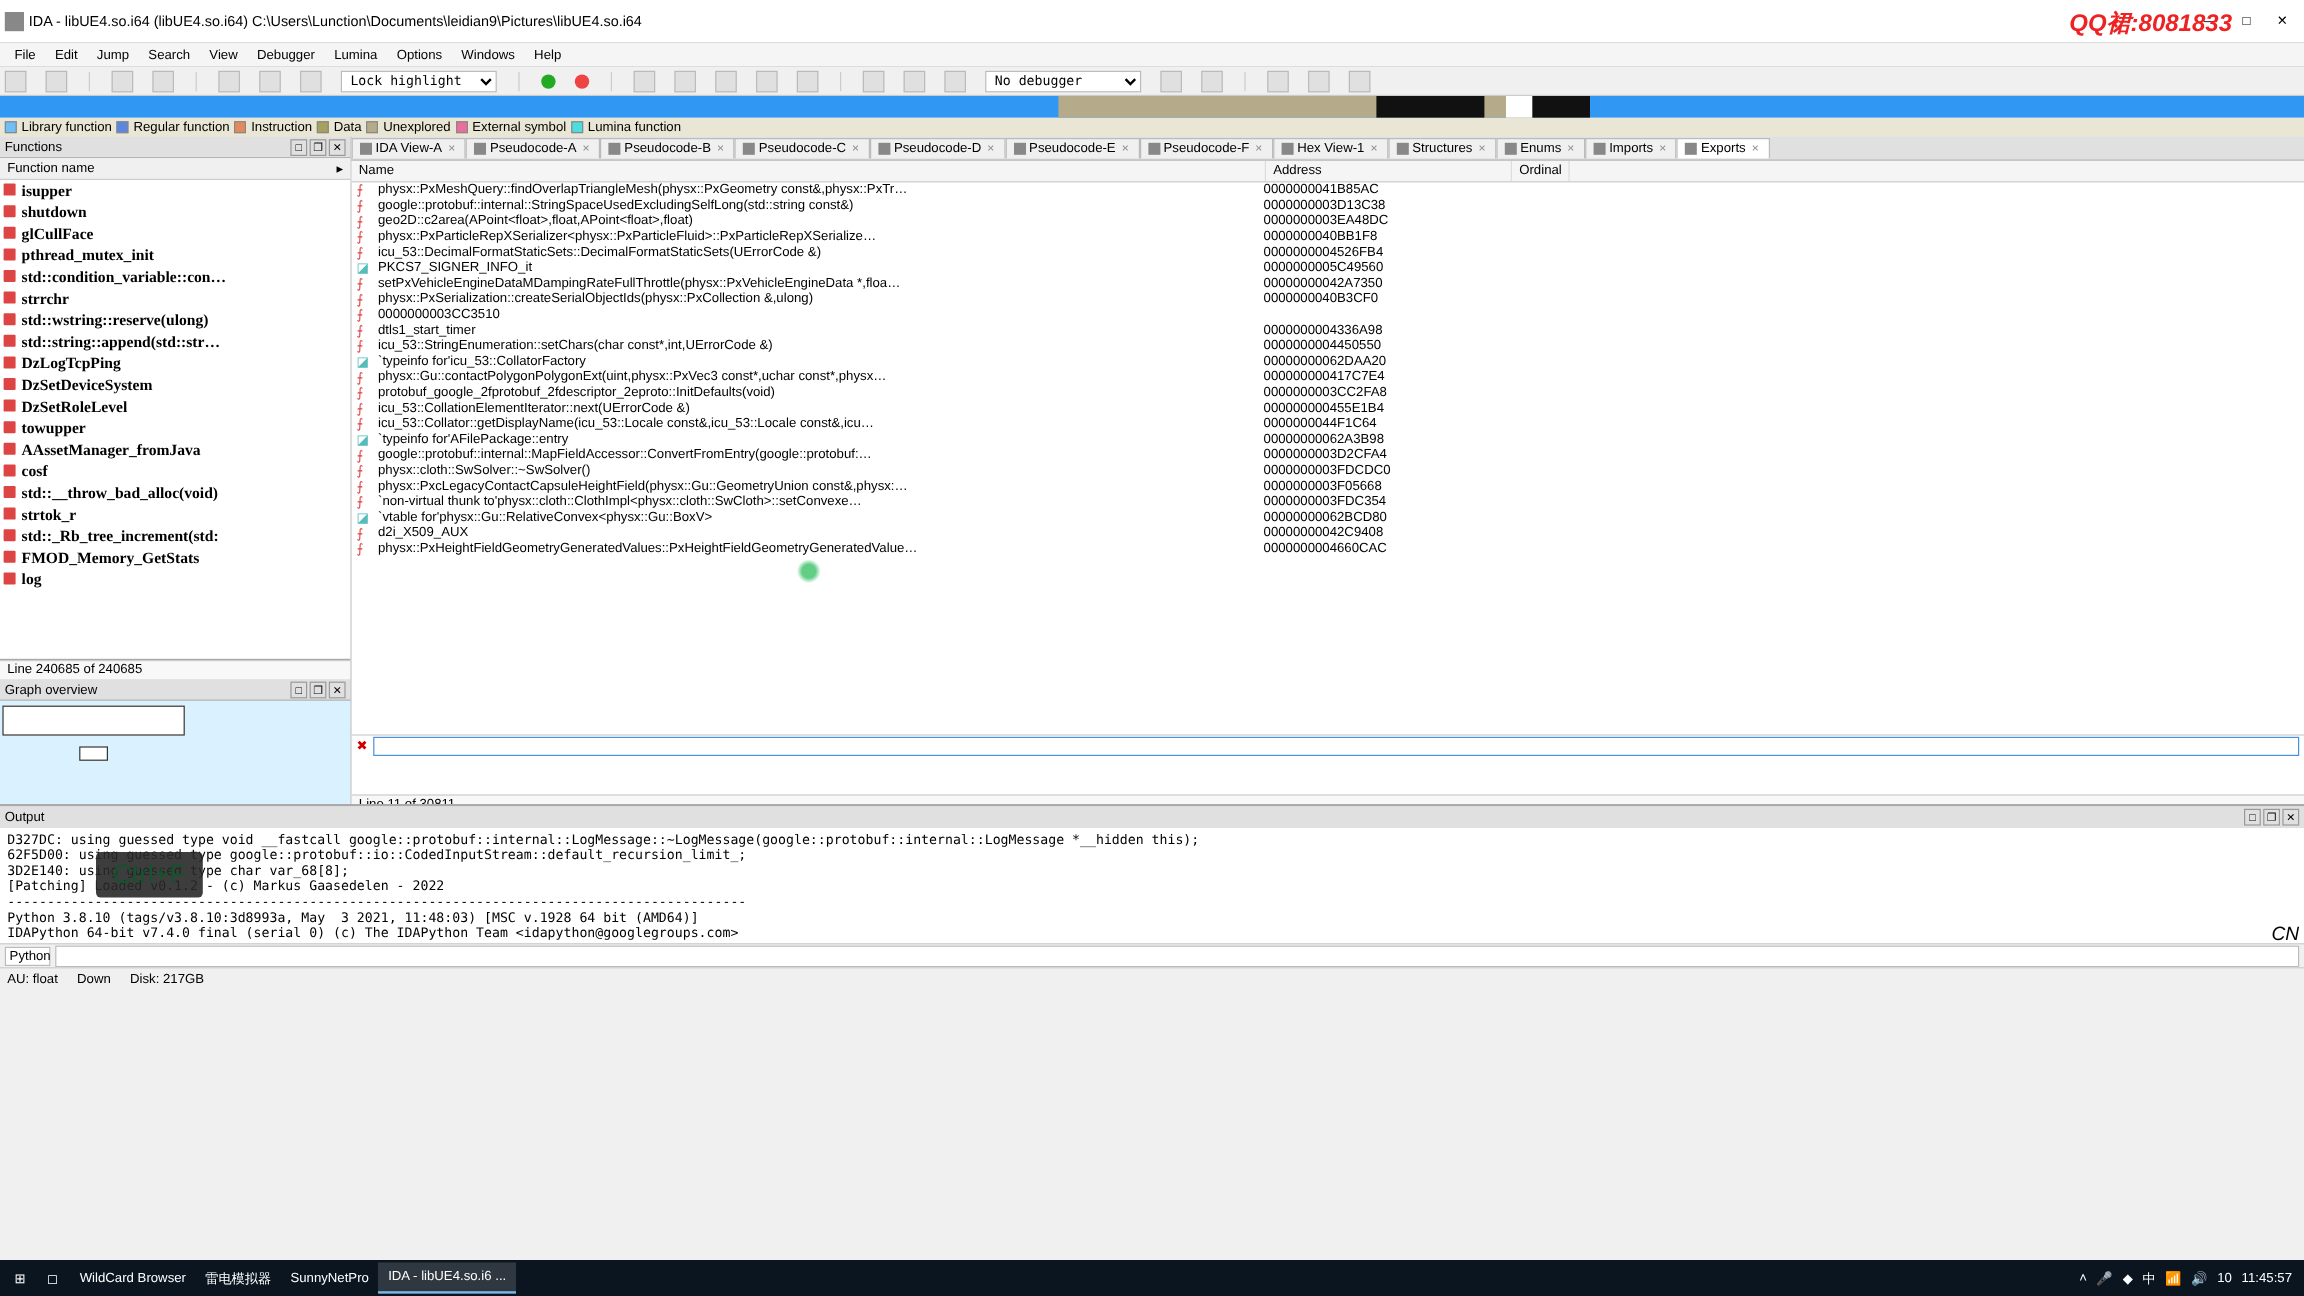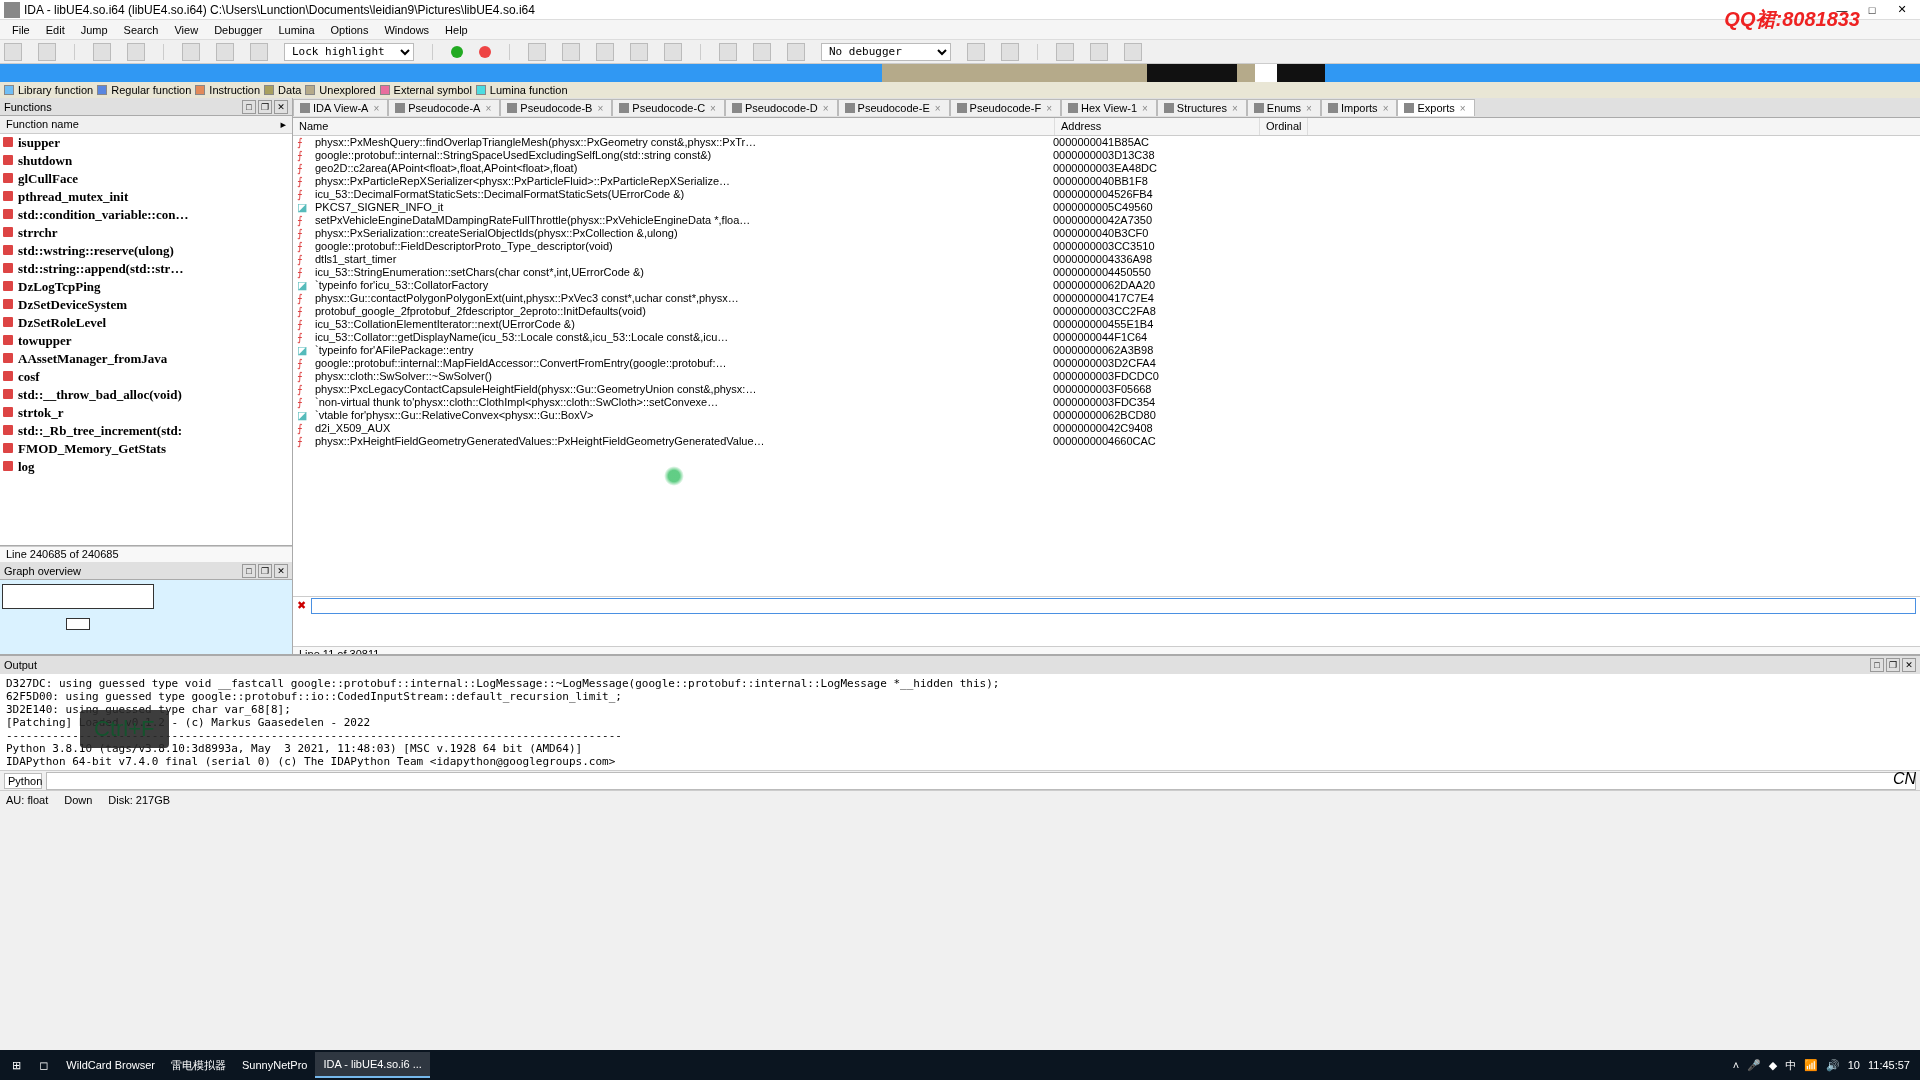--- a/index.html
+++ b/index.html
@@ -1,17 +1,17 @@
 <!DOCTYPE html>
 <html><head>
 <meta charset="utf-8">
 <style>
 * { margin: 0; padding: 0; box-sizing: border-box; font-family: Tahoma, sans-serif; font-size: 11px; }
 body { background: #f0f0f0; overflow: hidden; width: 1920px; height: 1080px; position: relative; }
-.titlebar { background: #fff; height: 20px; display: flex; align-items: center; padding: 0 4px; border-bottom: 1px solid #ddd; }
+.titlebar { background: #fff; height: 36px; display: flex; align-items: center; padding: 0 4px; border-bottom: 1px solid #ddd; }
 .titlebar-icon { width: 16px; height: 16px; background: #888; margin-right: 4px; }
 .titlebar-text { flex: 1; font-size: 12px; }
 .win-controls { display: flex; gap: 2px; }
 .win-btn { width: 28px; height: 18px; display: flex; align-items: center; justify-content: center; cursor: pointer; }
 .menubar { background: #f5f5f5; height: 20px; display: flex; align-items: center; padding: 0 4px; border-bottom: 1px solid #ddd; }
 .menubar span { padding: 0 8px; cursor: pointer; }
 .toolbar1 { background: #f0f0f0; height: 24px; display: flex; align-items: center; padding: 0 4px; gap: 16px; border-bottom: 1px solid #ccc; }
 .tb-btn { width: 18px; height: 18px; background: #e0e0e0; border: 1px solid #bbb; cursor: pointer; }
 .tb-sep { width: 1px; height: 16px; background: #ccc; margin: 0 2px; }
 .tb-run { width: 12px; height: 12px; background: #2a2; border-radius: 50%; }
@@ -29,21 +29,21 @@
 .left-col { width: 293px; display: flex; flex-direction: column; border-right: 1px solid #aaa; }
 .panel-head { background: #e0e0e0; height: 18px; display: flex; align-items: center; padding: 0 4px; border-bottom: 1px solid #aaa; justify-content: space-between; }
 .panel-head-btns { display: flex; gap: 2px; }
 .panel-head-btn { width: 14px; height: 14px; border: 1px solid #999; cursor: pointer; display: flex; align-items: center; justify-content: center; font-size: 9px; }
 .func-list { flex: 1; background: #fff; overflow: hidden; border-bottom: 1px solid #aaa; }
 .func-header { height: 18px; background: #f0f0f0; border-bottom: 1px solid #ccc; padding: 2px 6px; display: flex; justify-content: space-between; }
 .func-items { overflow-y: scroll; height: 378px; }
 .func-item { padding: 1px 4px 1px 18px; font-family: Liberation Serif, serif; font-size: 13px; font-weight: bold; white-space: nowrap; position: relative; cursor: pointer; }
 .func-item::before { content: ""; position: absolute; left: 3px; top: 3px; width: 10px; height: 10px; background: #d44; border-radius: 1px; }
 .func-status { height: 16px; padding: 1px 6px; background: #f8f8f8; border-top: 1px solid #ccc; }
-.graph-panel { height: 92px; display: flex; flex-direction: column; }
+.graph-panel { height: 104px; display: flex; flex-direction: column; }
 .graph-body { flex: 1; background: #daf2ff; position: relative; }
 .graph-box { position: absolute; left: 2px; top: 4px; width: 152px; height: 25px; border: 1px solid #333; background: #fff; }
 .graph-small { position: absolute; left: 66px; top: 38px; width: 24px; height: 12px; border: 1px solid #333; background: #fff; }
 .right-col { flex: 1; display: flex; flex-direction: column; }
 .tabs-row { height: 20px; background: #e0e0e0; display: flex; align-items: center; border-bottom: 1px solid #aaa; gap: 0; overflow: hidden; }
 .tab { padding: 2px 6px; background: #f0f0f0; border: 1px solid #bbb; border-bottom: none; display: flex; align-items: center; gap: 3px; font-size: 10px; cursor: pointer; white-space: nowrap; }
 .tab.active { background: #fff; }
 .tab-close { font-size: 10px; color: #888; padding: 0 2px; cursor: pointer; }
 .tab-icon { width: 10px; height: 10px; background: #888; }
 .exports-view { flex: 1; background: #fff; overflow: hidden; }
@@ -321,21 +321,20 @@
             <span class="exp-name">setPxVehicleEngineDataMDampingRateFullThrottle(physx::PxVehicleEngineData *,floa…</span>
             <span class="exp-addr">00000000042A7350</span>
           </div>
           <div class="exp-row">
             <span class="exp-icon f">⨍</span>
             <span class="exp-name">physx::PxSerialization::createSerialObjectIds(physx::PxCollection &amp;,ulong)</span>
             <span class="exp-addr">0000000040B3CF0</span>
           </div>
           <div class="exp-row">
             <span class="exp-icon f">⨍</span>
-            <span class="exp-name">google::protobuf::FieldDescriptorProto_Type_descriptor(void)</span>
             <span class="exp-addr">0000000003CC3510</span>
           </div>
           <div class="exp-row">
             <span class="exp-icon f">⨍</span>
             <span class="exp-name">dtls1_start_timer</span>
             <span class="exp-addr">0000000004336A98</span>
           </div>
           <div class="exp-row">
             <span class="exp-icon f">⨍</span>
             <span class="exp-name">icu_53::StringEnumeration::setChars(char const*,int,UErrorCode &amp;)</span>

